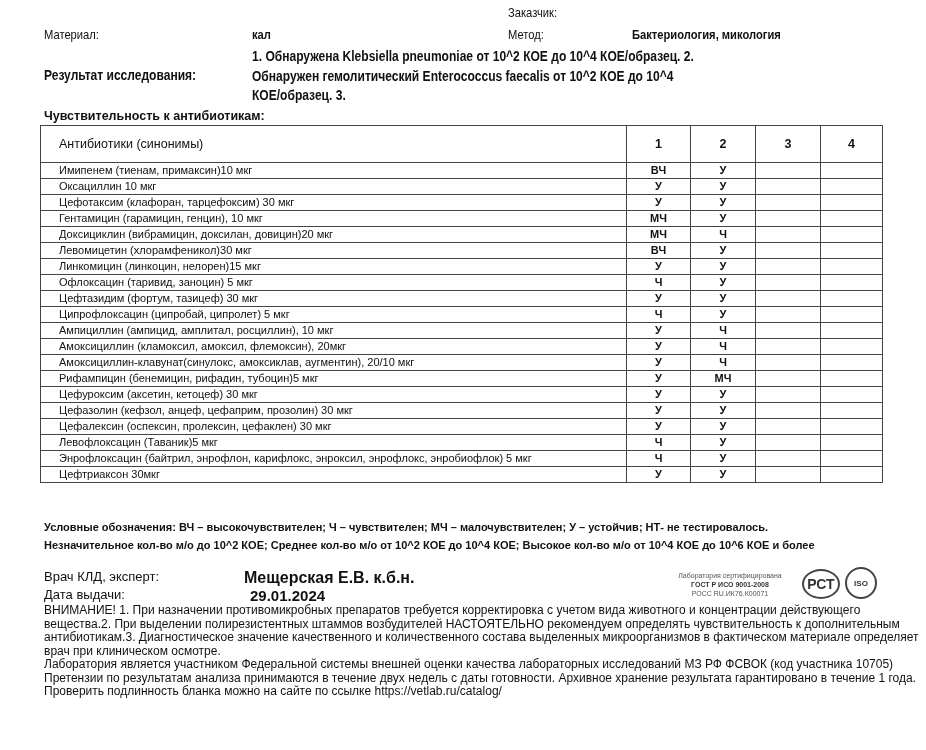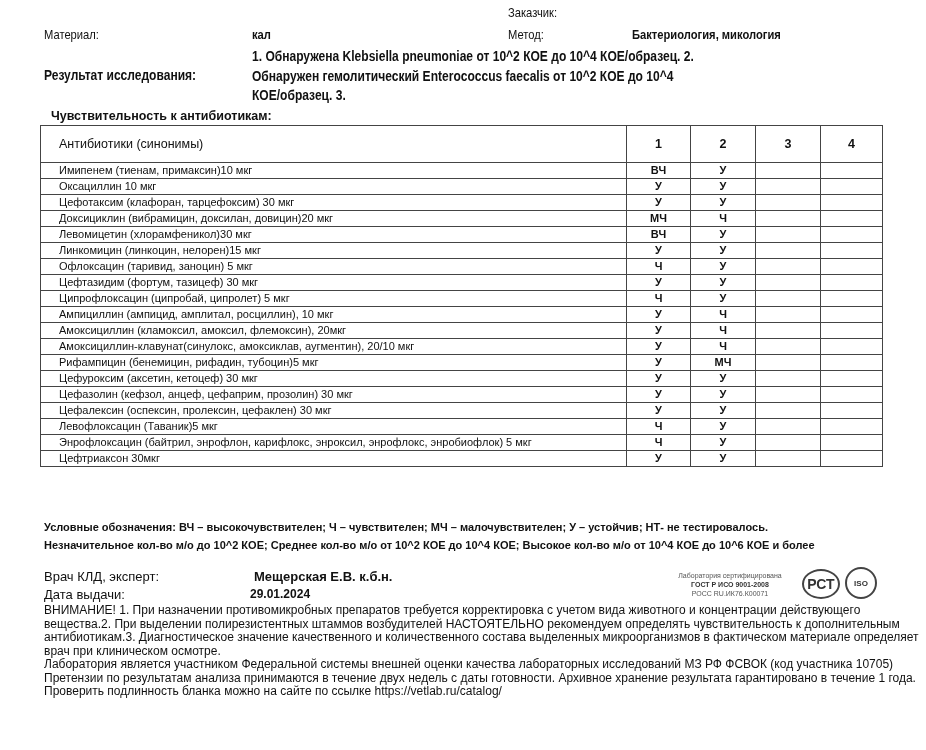--- a/index.html
+++ b/index.html
@@ -27,21 +27,21 @@
 <div class="abs narrow" style="left:508px; top:27px;">Метод:</div>
 <div class="abs narrow b" style="left:632px; top:27px;">Бактериология, микология</div>
 
 <div class="abs narrow b" style="left:44px; top:67px; font-size:14px;">Результат исследования:</div>
 <div class="abs narrow b" style="left:252px; top:47px; font-size:14px; line-height:19.5px;">
   <div>1. Обнаружена Klebsiella pneumoniae от 10^2 КОЕ до 10^4 КОЕ/образец. 2.</div>
   <div>Обнаружен гемолитический Enterococcus faecalis от 10^2 КОЕ до 10^4</div>
   <div>КОЕ/образец. 3.</div>
 </div>
 
-<div class="abs b" style="left:44px; top:109px; font-size:12.5px;margin-left:7px;">Чувствительность к антибиотикам:</div>
+<div class="abs b" style="left:44px; top:109px; font-size:12.5px;">Чувствительность к антибиотикам:</div>
 
 <table class="ab">
   <colgroup>
     <col style="width:586px">
       <col style="width:64px">
       <col style="width:65px">
       <col style="width:65px">
       <col style="width:62px">
   </colgroup>
   <tbody id="ab-body">
@@ -67,20 +67,27 @@
         <td class="v"></td>
       </tr>
       <tr>
         <td class="name">Цефотаксим (клафоран, тарцефоксим) 30 мкг</td>
         <td class="v">У</td>
         <td class="v">У</td>
         <td class="v"></td>
         <td class="v"></td>
       </tr>
       <tr>
+        <td class="name">Гентамицин (гарамицин, генцин), 10 мкг</td>
+        <td class="v">МЧ</td>
+        <td class="v">У</td>
+        <td class="v"></td>
+        <td class="v"></td>
+      </tr>
+      <tr>
         <td class="name">Доксициклин (вибрамицин, доксилан, довицин)20 мкг</td>
         <td class="v">МЧ</td>
         <td class="v">Ч</td>
         <td class="v"></td>
         <td class="v"></td>
       </tr>
       <tr>
         <td class="name">Левомицетин (хлорамфеникол)30 мкг</td>
         <td class="v">ВЧ</td>
         <td class="v">У</td>
@@ -185,23 +192,23 @@
         <td class="v"></td>
         <td class="v"></td>
       </tr>
     </tbody>
 </table>
 
 <div class="abs legend" style="left:44px; top:521px;">Условные обозначения: ВЧ – высокочувствителен;  Ч – чувствителен; МЧ – малочувствителен; У – устойчив; НТ- не тестировалось.</div>
 <div class="abs legend" style="left:44px; top:539px;">Незначительное  кол-во м/о до 10^2 КОЕ; Среднее кол-во м/о от 10^2 КОЕ до 10^4 КОЕ; Высокое кол-во м/о от  10^4 КОЕ до 10^6 КОЕ и более</div>
 
 <div class="abs" style="left:44px; top:569px; font-size:13px;">Врач КЛД, эксперт:</div>
-<div class="abs b" style="left:254px; top:569px; font-size:13px;">Мещерская  Е.В. к.б.н.</div>
+<div class="abs b" style="left:244px; top:569px; font-size:16px;">Мещерская  Е.В. к.б.н.</div>
 <div class="abs" style="left:44px; top:587px; font-size:13px;">Дата выдачи:</div>
-<div class="abs b" style="left:250px; top:587px; font-size:12px;">29.01.2024</div>
+<div class="abs b" style="left:250px; top:587px; font-size:15px;">29.01.2024</div>
 
 <div class="abs cert" style="left:660px; top:571px; width:140px;">
   <div>Лаборатория сертифицирована</div>
   <div style="font-weight:bold; color:#333;">ГОСТ Р ИСО 9001-2008</div>
   <div>РОСС RU.ИК76.К00071</div>
 </div>
 <div class="logo" style="left:802px; top:569px; width:34px; height:26px; font-size:14px;">
     <span>РСТ</span>
   </div>
 <div class="logo" style="left:845px; top:567px; width:28px; height:28px; font-size:8px;">

